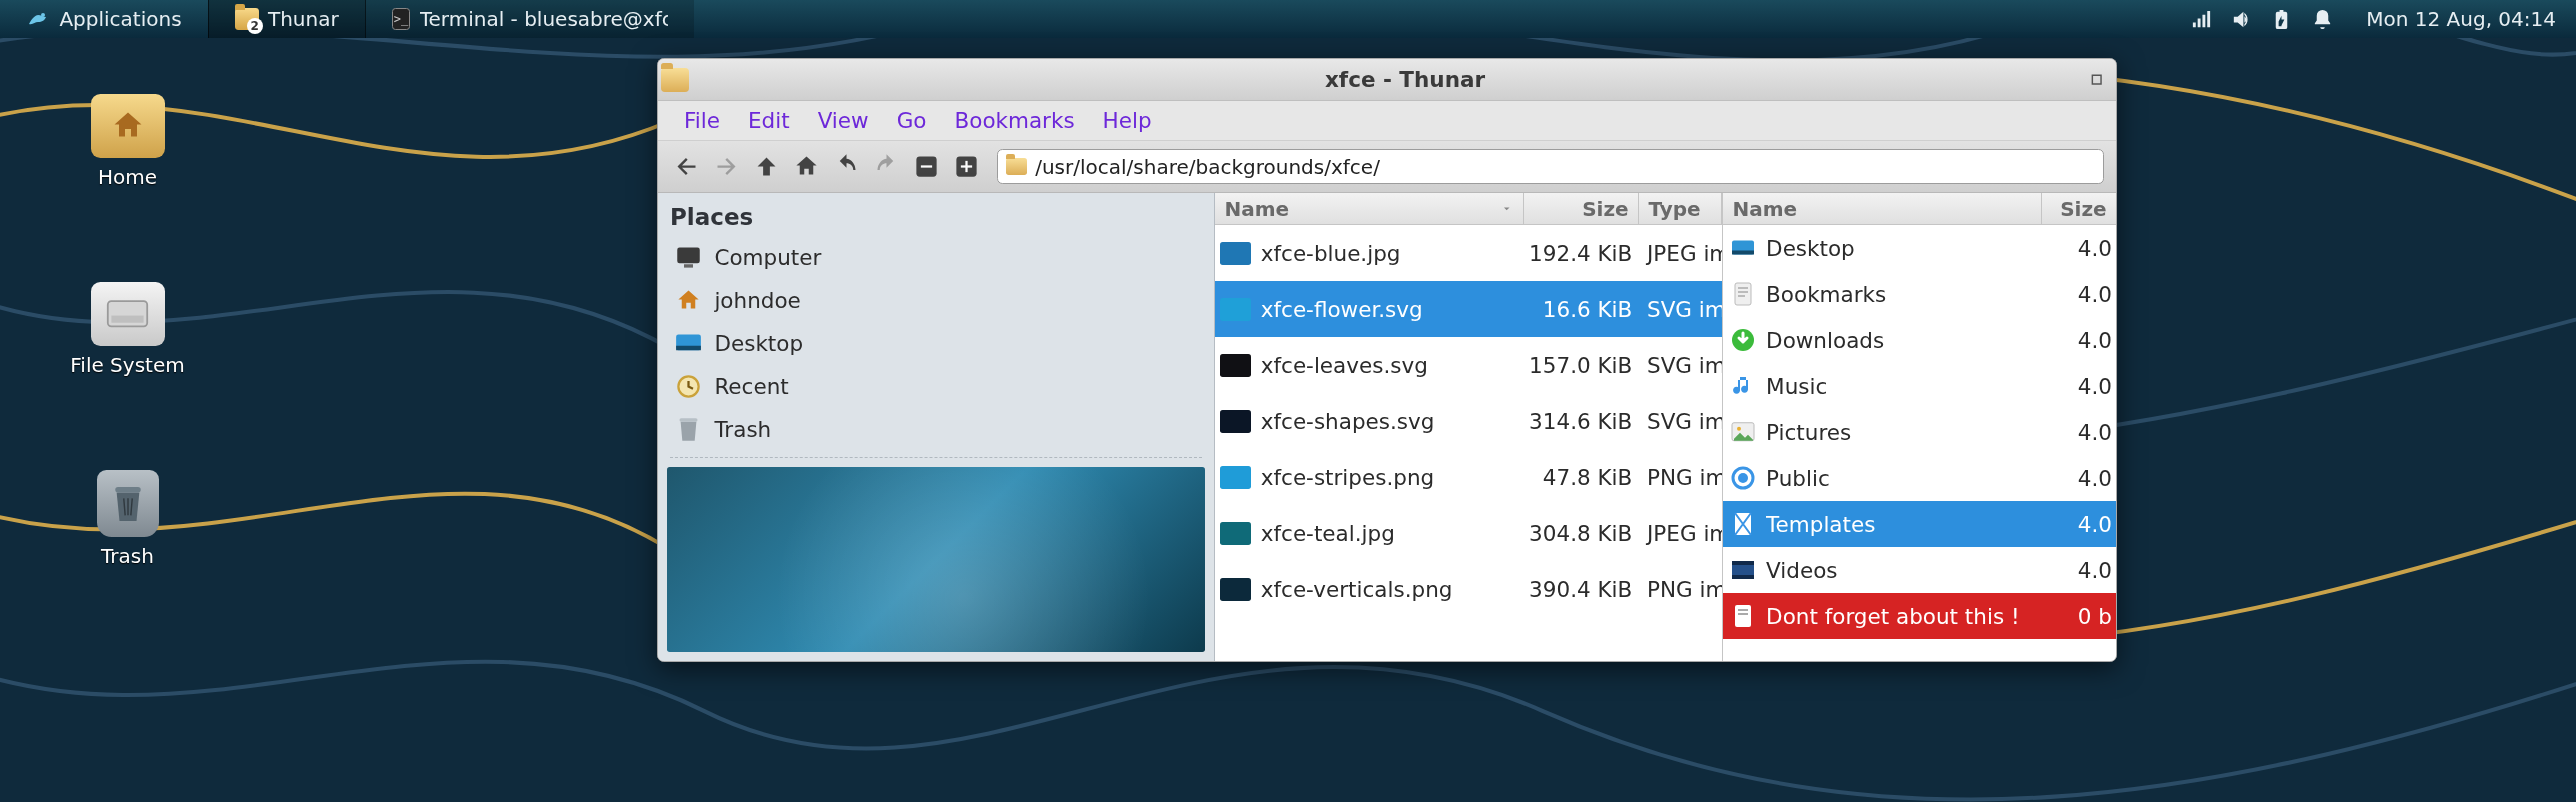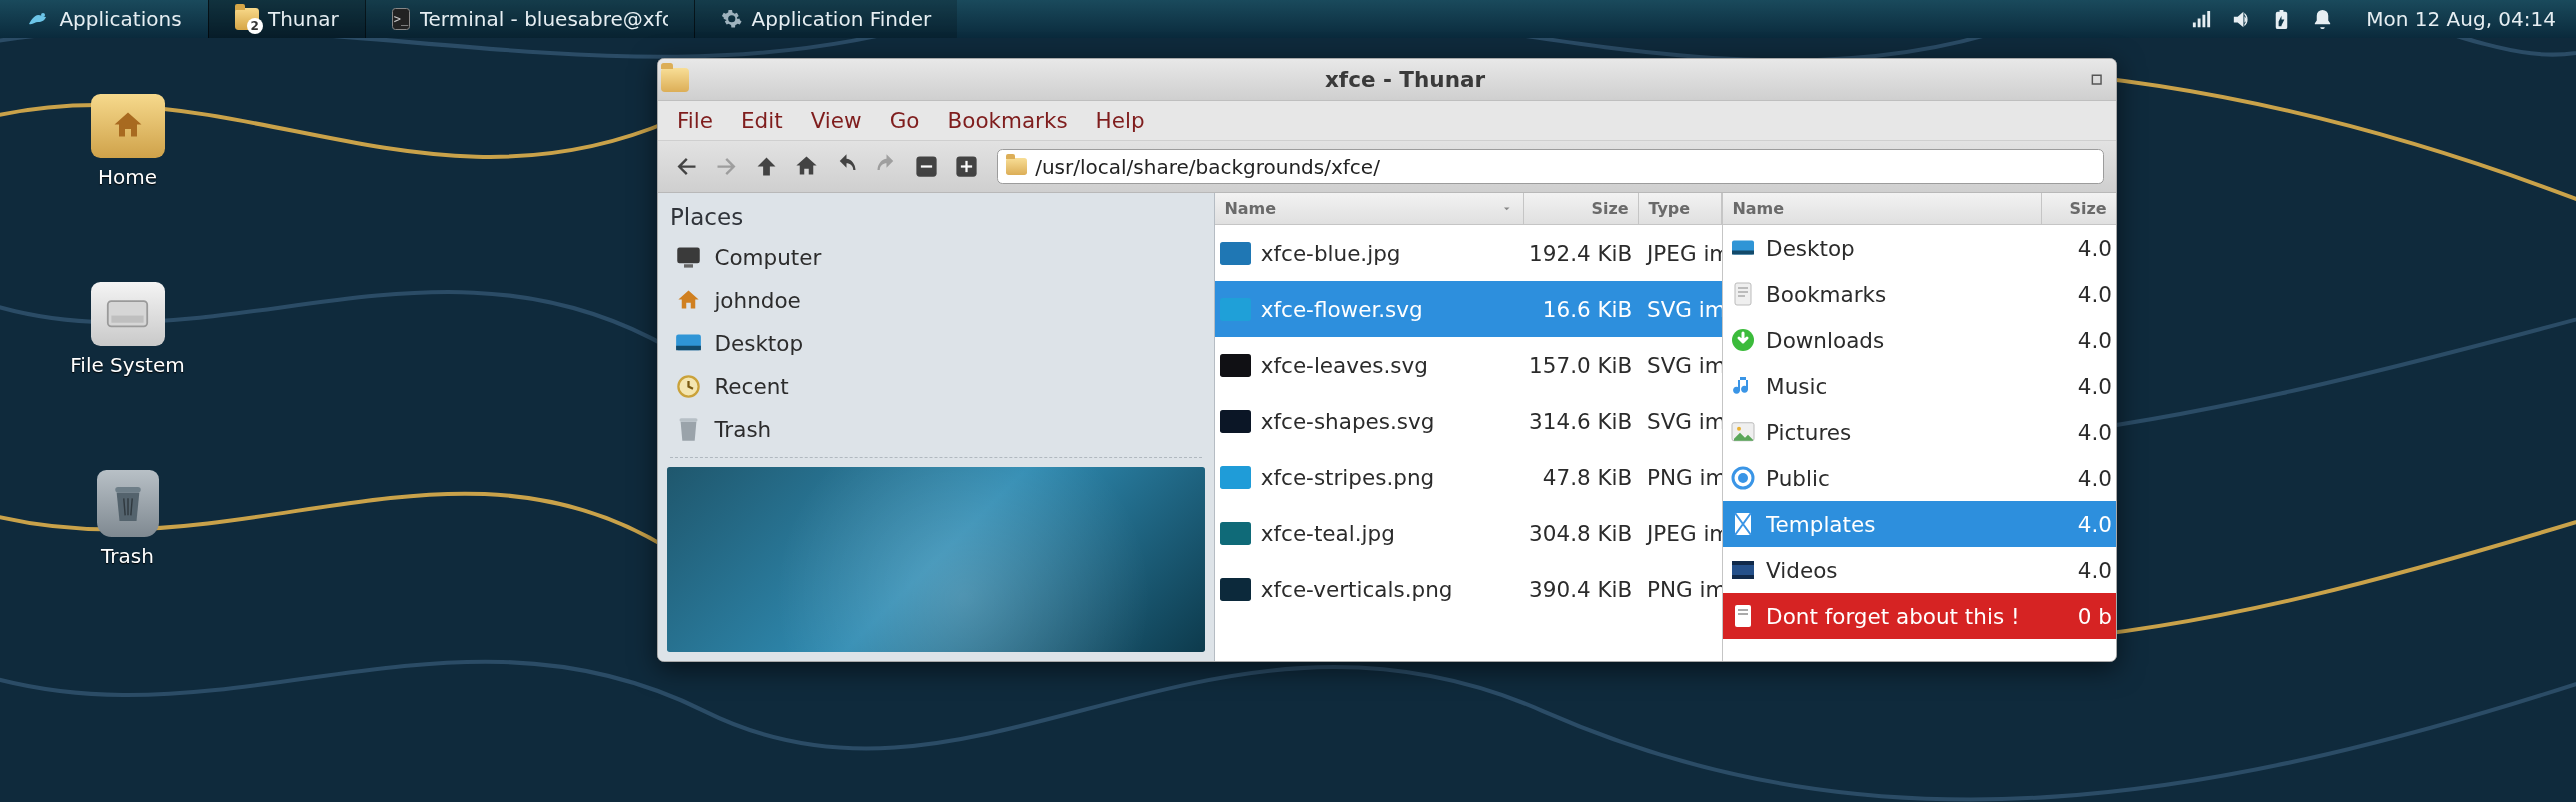--- a/index.html
+++ b/index.html
@@ -34,43 +34,43 @@
 #d-trash .glass{background:linear-gradient(#b8c0c6,#7f8991);width:62px;height:67px;border-radius:9.4px 9.4px 14.8px 14.8px}
 
 
 .win{position:absolute;left:657px;top:58px;width:1460px;height:604px;background:#dadada;border:1.3px solid #a9a9a9;border-radius:6.7px;display:flex;flex-direction:column;box-shadow:0 6.7px 27px rgba(0,0,0,.55);overflow:hidden}
 
 .titlebar{height:42px;background:linear-gradient(#e8e8e8,#cfcfcf);display:flex;align-items:center;padding:0 3px;gap:8px;border-bottom:0.7px solid #bfbfbf}
 .titlebar .title{flex:1;text-align:center;font-size:21.5px;color:#3a3a3a;font-weight:600}
 .title-folder{width:28px;height:24px;background:linear-gradient(#f8de96,#dcae57);border-radius:4px;position:relative}
 .title-folder::before{content:'';position:absolute;top:-4.7px;left:0;width:12px;height:6px;background:#dcae57;border-radius:2.7px 2.7px 0 0}
 
-.menubar{height:40px;background:#e7e7e7;display:flex;align-items:center;gap:28px;padding:0 19px;font-size:21.5px;color:#7f1d1d;border-bottom:0.7px solid #cfcfcf}
+.menubar{height:40px;background:#e7e7e7;display:flex;align-items:center;gap:28px;padding:0 26px;font-size:21.5px;color:#6d28d9;border-bottom:0.7px solid #cfcfcf}
 .menubar span{cursor:pointer}
 
 .toolbar{height:52px;background:linear-gradient(#e2e2e2,#cfcfcf);display:flex;align-items:center;gap:8px;padding:0 12px;border-bottom:0.7px solid #b8b8b8}
 .tbtn{width:32px;height:32px;display:flex;align-items:center;justify-content:center;opacity:.9}
 .tbtn.dis{opacity:.35}
 .tbtn svg{width:27px;height:27px;fill:#333}
 .path{flex:1;height:35px;margin-left:6.7px;display:flex;align-items:center;gap:8px;background:#fff;border:1.3px solid #9c9c9c;border-radius:5.4px;padding:0 8px;font-size:20px;color:#222}
 .path .mini-folder{width:21.5px;height:17.4px;background:linear-gradient(#f8de96,#dcae57);border-radius:2.7px;position:relative}
 .path .mini-folder::before{content:'';position:absolute;top:-3.4px;left:0;width:9.4px;height:4.7px;background:#dcae57;border-radius:2px 2px 0 0}
 
 .body{flex:1;display:flex;min-height:0}
 
 .side{width:557px;background:#dde3e8;border-right:0.7px solid #b5bcc3;display:flex;flex-direction:column;padding-top:5.4px}
-.side h4{padding:5.4px 12px 6.7px;font-size:23px;font-weight:normal;color:#30343a}
+.side h4{padding:5.4px 12px 6.7px;font-size:23px;font-weight:bold;color:#30343a}
 .srow{height:43px;display:flex;align-items:center;gap:12px;padding:0 17.4px;font-size:21.5px;color:#2c2c2c}
 .srow .sicon{width:27px;height:27px;display:flex;align-items:center;justify-content:center}
 .side-sep{height:0;border-top:1.3px dashed #b0b8bf;margin:5.4px 12px 9.4px}
 .preview{flex:1;margin:0 9.4px 9.4px;border-radius:2.7px;background:linear-gradient(135deg,#1f576d,#2f8bb2,#0d3a4c);position:relative;overflow:hidden}
 .preview::after{content:'';position:absolute;inset:0;background:radial-gradient(circle at 55% 70%,rgba(255,255,255,.18) 0,rgba(255,255,255,0) 58%)}
 
 .list{width:508px;background:#fff;display:flex;flex-direction:column;border-right:0.7px solid #c5c5c5}
-.cols{height:32px;display:flex;align-items:center;background:linear-gradient(#f2f2f2,#e0e0e0);border-bottom:0.7px solid #c5c5c5;font-size:16px;color:#6a6a6a;font-weight:600}
+.cols{height:32px;display:flex;align-items:center;background:linear-gradient(#f2f2f2,#e0e0e0);border-bottom:0.7px solid #c5c5c5;font-size:20px;color:#6a6a6a;font-weight:600}
 .cols .c{padding:0 9.4px;border-right:0.7px solid #c5c5c5;display:flex;align-items:center;height:100%}
 .cols .c.name{flex:1;justify-content:space-between}
 .cols .c.size{width:115px;justify-content:flex-end}
 .cols .c.type{width:83px}
 .rows{flex:1;overflow:hidden}
 .frow{height:56px;display:flex;align-items:center;font-size:21.5px;color:#2b2b2b}
 .frow .thumb{width:31px;height:23px;margin:0 9.4px 0 5.4px;border-radius:2.7px}
 .frow .n{flex:1;overflow:hidden;white-space:nowrap}
 .frow .s{width:115px;text-align:right;padding-right:6.7px}
 .frow .t{width:83px;padding-left:8px;white-space:nowrap;overflow:hidden}
@@ -119,26 +119,20 @@
   <div class="panel-item taskbtn active">
     <div class="folder-small">
         <div class="badge">2</div>
       </div>
     <span>Thunar</span>
   </div>
   <div class="panel-item taskbtn" style="width:329px">
     <div class="term-icon">&gt;_</div>
     <span style="overflow:hidden;white-space:nowrap">Terminal - bluesabre@xfce....</span>
   </div>
-  <div class="panel-item taskbtn">
-    <svg class="gear-icon" viewBox="0 0 24 24">
-        <path fill="#9fb2bd" d="M12 8a4 4 0 1 0 .001 8.001A4 4 0 0 0 12 8zm9 4a8.9 8.9 0 0 1-.12 1.45l2.1 1.64-2 3.46-2.48-1a9 9 0 0 1-2.5 1.45l-.38 2.65h-4l-.38-2.65a9 9 0 0 1-2.5-1.45l-2.48 1-2-3.46 2.1-1.64A8.9 8.9 0 0 1 3 12c0-.49.04-.97.12-1.45L1.02 8.9l2-3.46 2.48 1a9 9 0 0 1 2.5-1.45L8.38 2.3h4l.38 2.65a9 9 0 0 1 2.5 1.45l2.48-1 2 3.46-2.1 1.64c.8.48.12.96.12 1.45z"></path>
-      </svg>
-    <span>Application Finder</span>
-  </div>
   <div class="panel-spacer"></div>
   <div class="tray">
     <svg viewBox="0 0 24 24">
         <path d="M3 20h3v-5H3v5zm5 0h3V11H8v9zm5 0h3V7h-3v13zm5 0h3V3h-3v17z"></path>
       </svg>
     <svg viewBox="0 0 24 24">
         <path d="M4 9v6h4l6 5V4L8 9H4zm13 3a4 4 0 0 0-2-3.5v7A4 4 0 0 0 17 12zm-2-7v2.1a7 7 0 0 1 0 9.8V19a9 9 0 0 0 0-14z"></path>
       </svg>
     <svg viewBox="0 0 24 24">
         <path d="M16 4h-2V2h-4v2H8a2 2 0 0 0-2 2v14a2 2 0 0 0 2 2h8a2 2 0 0 0 2-2V6a2 2 0 0 0-2-2zm-1 15H9v-5l3-6v4h3l-3 6v1z"></path>

